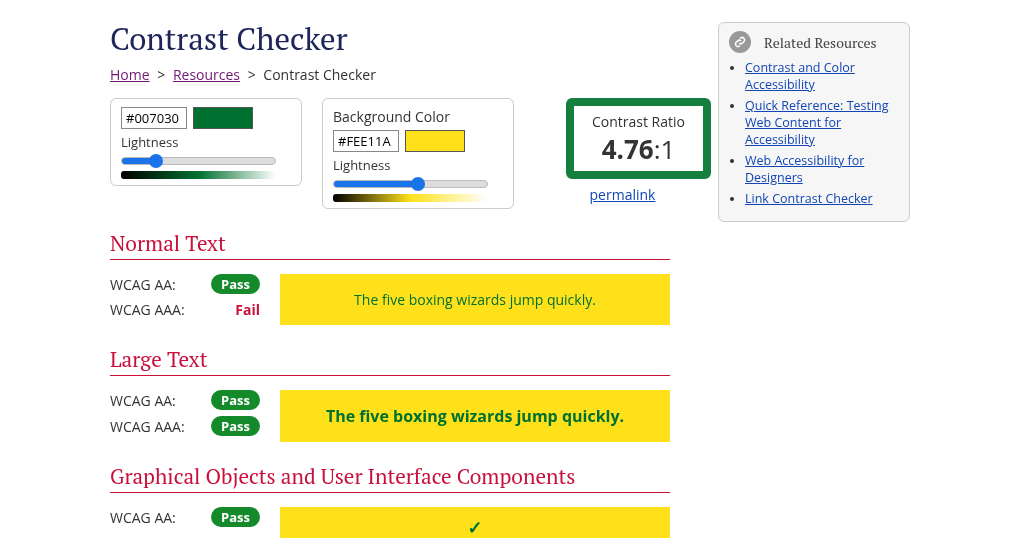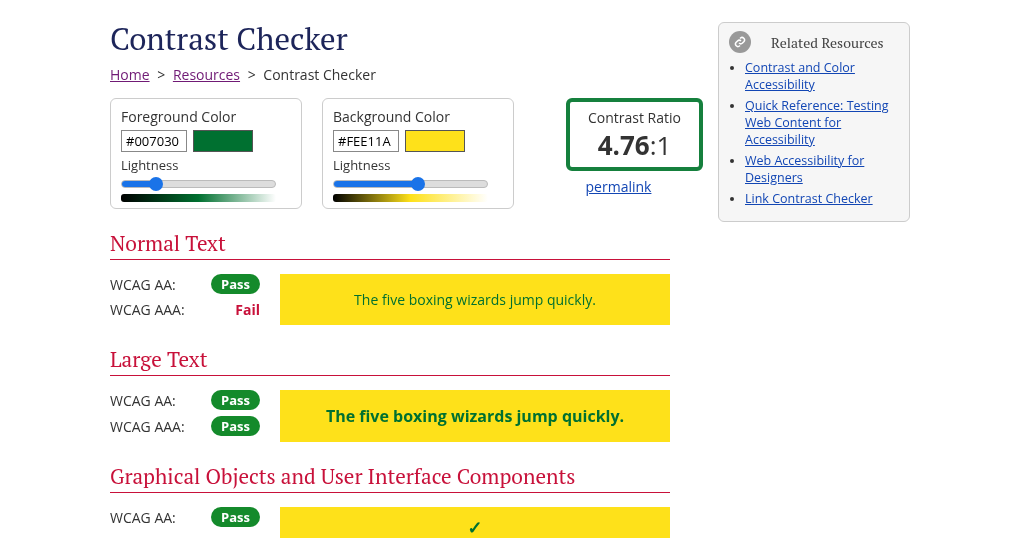--- a/index.html
+++ b/index.html
@@ -13,21 +13,21 @@
   .panel-title { font-size:14px; color:#333; margin-bottom:4px; }
   .swatch-row { display:flex; align-items:center; gap:6px; margin-bottom:4px; }
   .hex-input { width:66px; height:22px; border:1px solid #888; font-size:13px; padding:1px 4px; box-sizing:border-box; font-family:inherit; }
   .swatch { width:58px; height:20px; border:1px solid #555; }
   .light-label { font-size:13px; margin:2px 0 2px; }
   .slider-wrap { width:155px; }
   .slider-track { position:relative; height:6px; background:#ddd; border-radius:4px; border:1px solid #bbb; margin:6px 0 6px; }
   .slider-fill { position:absolute; height:100%; background:#1a73e8; border-radius:4px 0 0 4px; top:0; left:0; }
   .slider-thumb { position:absolute; width:14px; height:14px; background:#1a73e8; border-radius:50%; top:50%; transform:translate(-50%,-50%); }
   .hue { height:8px; border-radius:3px; margin-top:2px; }
-  .ratio-card { border:4px solid #15803d; border-radius:6px; padding:6px 18px 4px; text-align:center; margin-left:32px; }
+  .ratio-card { border:8px solid #15803d; border-radius:6px; padding:6px 18px 4px; text-align:center; margin-left:32px; }
   .ratio-label { font-size:14px; color:#333; white-space:nowrap; }
   .ratio-val { font-size:26px; }
   .ratio-val b { font-weight:700; }
   .permalink { text-align:center; margin-top:6px; }
   .permalink a { color:#1246b4; font-size:14px; }
 
   .section { margin-top:20px; width:560px; }
   .sec-head { font-family:"PT Serif",Georgia,serif; color:#c8113a; font-size:21px; border-bottom:1px solid #c8113a; padding-bottom:2px; margin-bottom:14px; }
   .sec-body { display:flex; gap:20px; }
   .criteria { flex:0 0 150px; font-size:14px; }
@@ -35,21 +35,21 @@
   .badge-pass { background:#148a2b; color:#fff; font-weight:700; border-radius:12px; padding:1px 10px; font-size:13px; }
   .badge-fail { color:#c8113a; font-weight:700; font-size:14px; }
   .sample { flex:1; display:flex; flex-direction:column; justify-content:center; align-items:center; padding:12px 10px; }
   .sample-normal { font-size:14px; }
   .sample-large { font-size:16px; font-weight:700; }
   .gui-sample { width:100%; text-align:center; padding:8px 10px 12px; }
   .gui-check { font-size:18px; font-weight:700; }
   .gui-input { margin-top:6px; width:170px; height:22px; font-size:13px; padding:1px 4px; box-sizing:border-box; background:#fff; }
 
   .sidebar { position:absolute; top:22px; left:718px; width:172px; border:1px solid #ccc; border-radius:6px; background:#f6f6f6; padding:8px 8px 10px 10px; font-size:12.5px; }
-  .side-head { display:flex; align-items:center; gap:20px; font-family:"PT Serif",Georgia,serif; color:#444; font-size:14px; margin-bottom:6px; }
+  .side-head { display:flex; align-items:center; gap:13px; font-family:"PT Serif",Georgia,serif; color:#444; font-size:14px; margin-bottom:6px; }
   .link-icon { width:22px; height:22px; border-radius:50%; background:#999; display:flex; align-items:center; justify-content:center; }
   .link-icon svg { width:12px; height:12px; }
   .sidebar ul { margin:0; padding-left:16px; }
   .sidebar li { margin-bottom:4px; color:#333; }
   .sidebar a { color:#1246b4; text-decoration:underline; }
 </style>
 </head>
 <body>
 
 <div class="page">
@@ -59,21 +59,20 @@
     <a href="#">Home</a>
     <span class="sep">&gt;</span>
     <a href="#">Resources</a>
     <span class="sep">&gt;</span>
     <span>Contrast Checker</span>
   </div>
 
   <div class="top-row">
 
     <div class="panel">
-      <div class="panel-title">Foreground Color</div>
       <div class="swatch-row">
         <input class="hex-input" value="#007030" style="">
         <div class="swatch" style="background:#007030"></div>
       </div>
       <div class="light-label">Lightness</div>
       <div class="slider-wrap">
         <div class="slider-track">
           <div class="slider-fill" id="fg-fill" style="width: 22%;"></div>
           <div class="slider-thumb" id="fg-thumb" style="left: 22%;"></div>
         </div>

